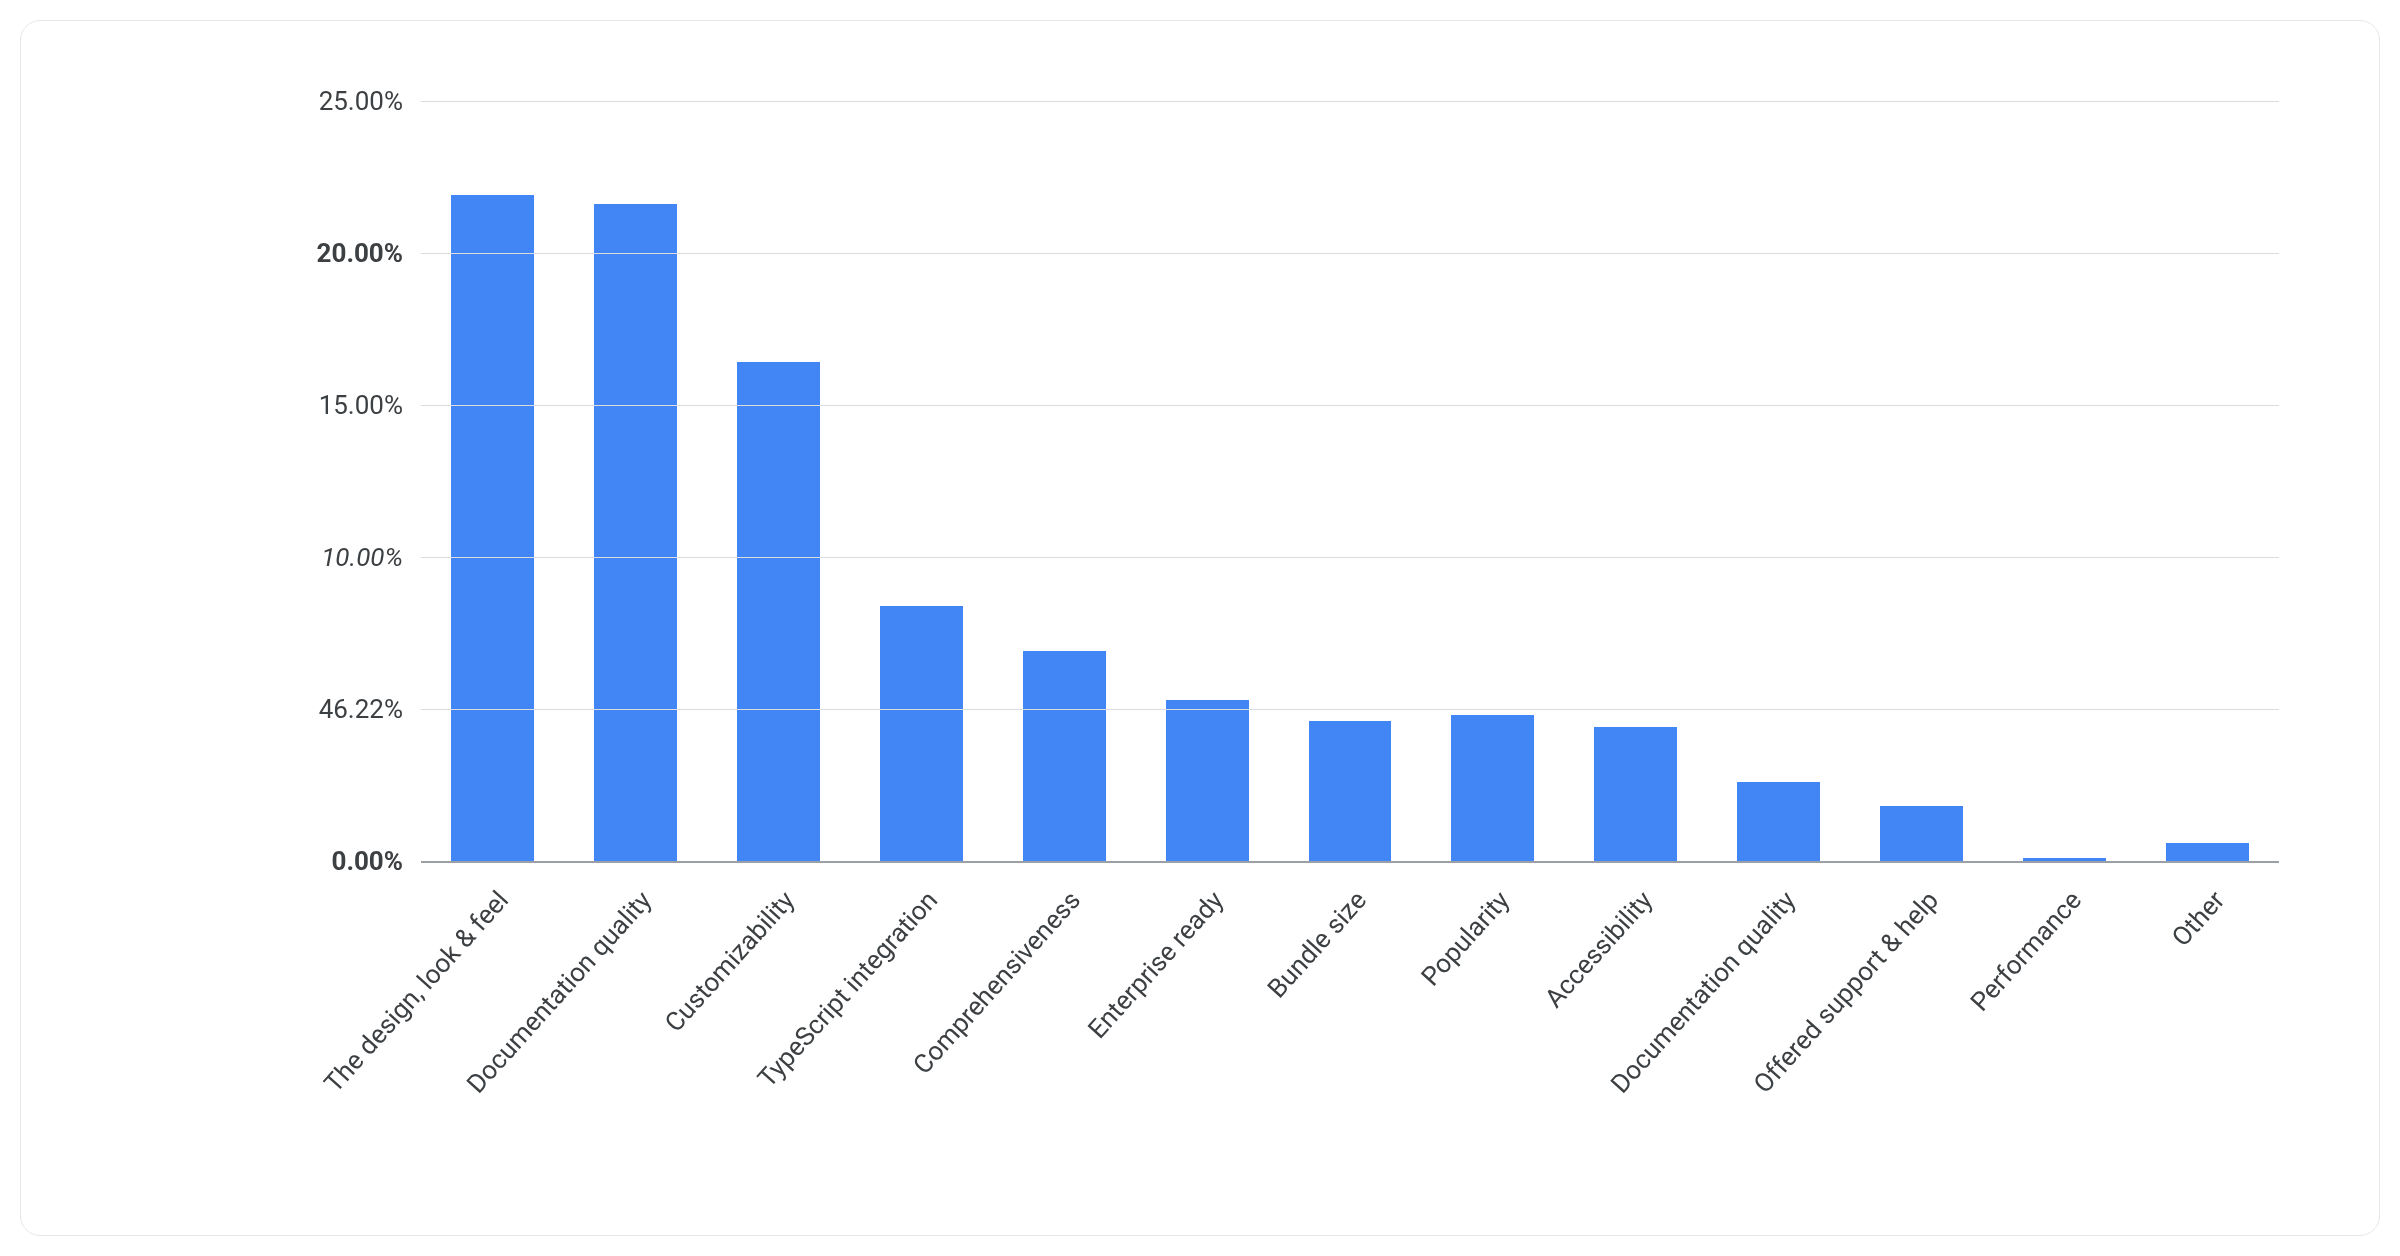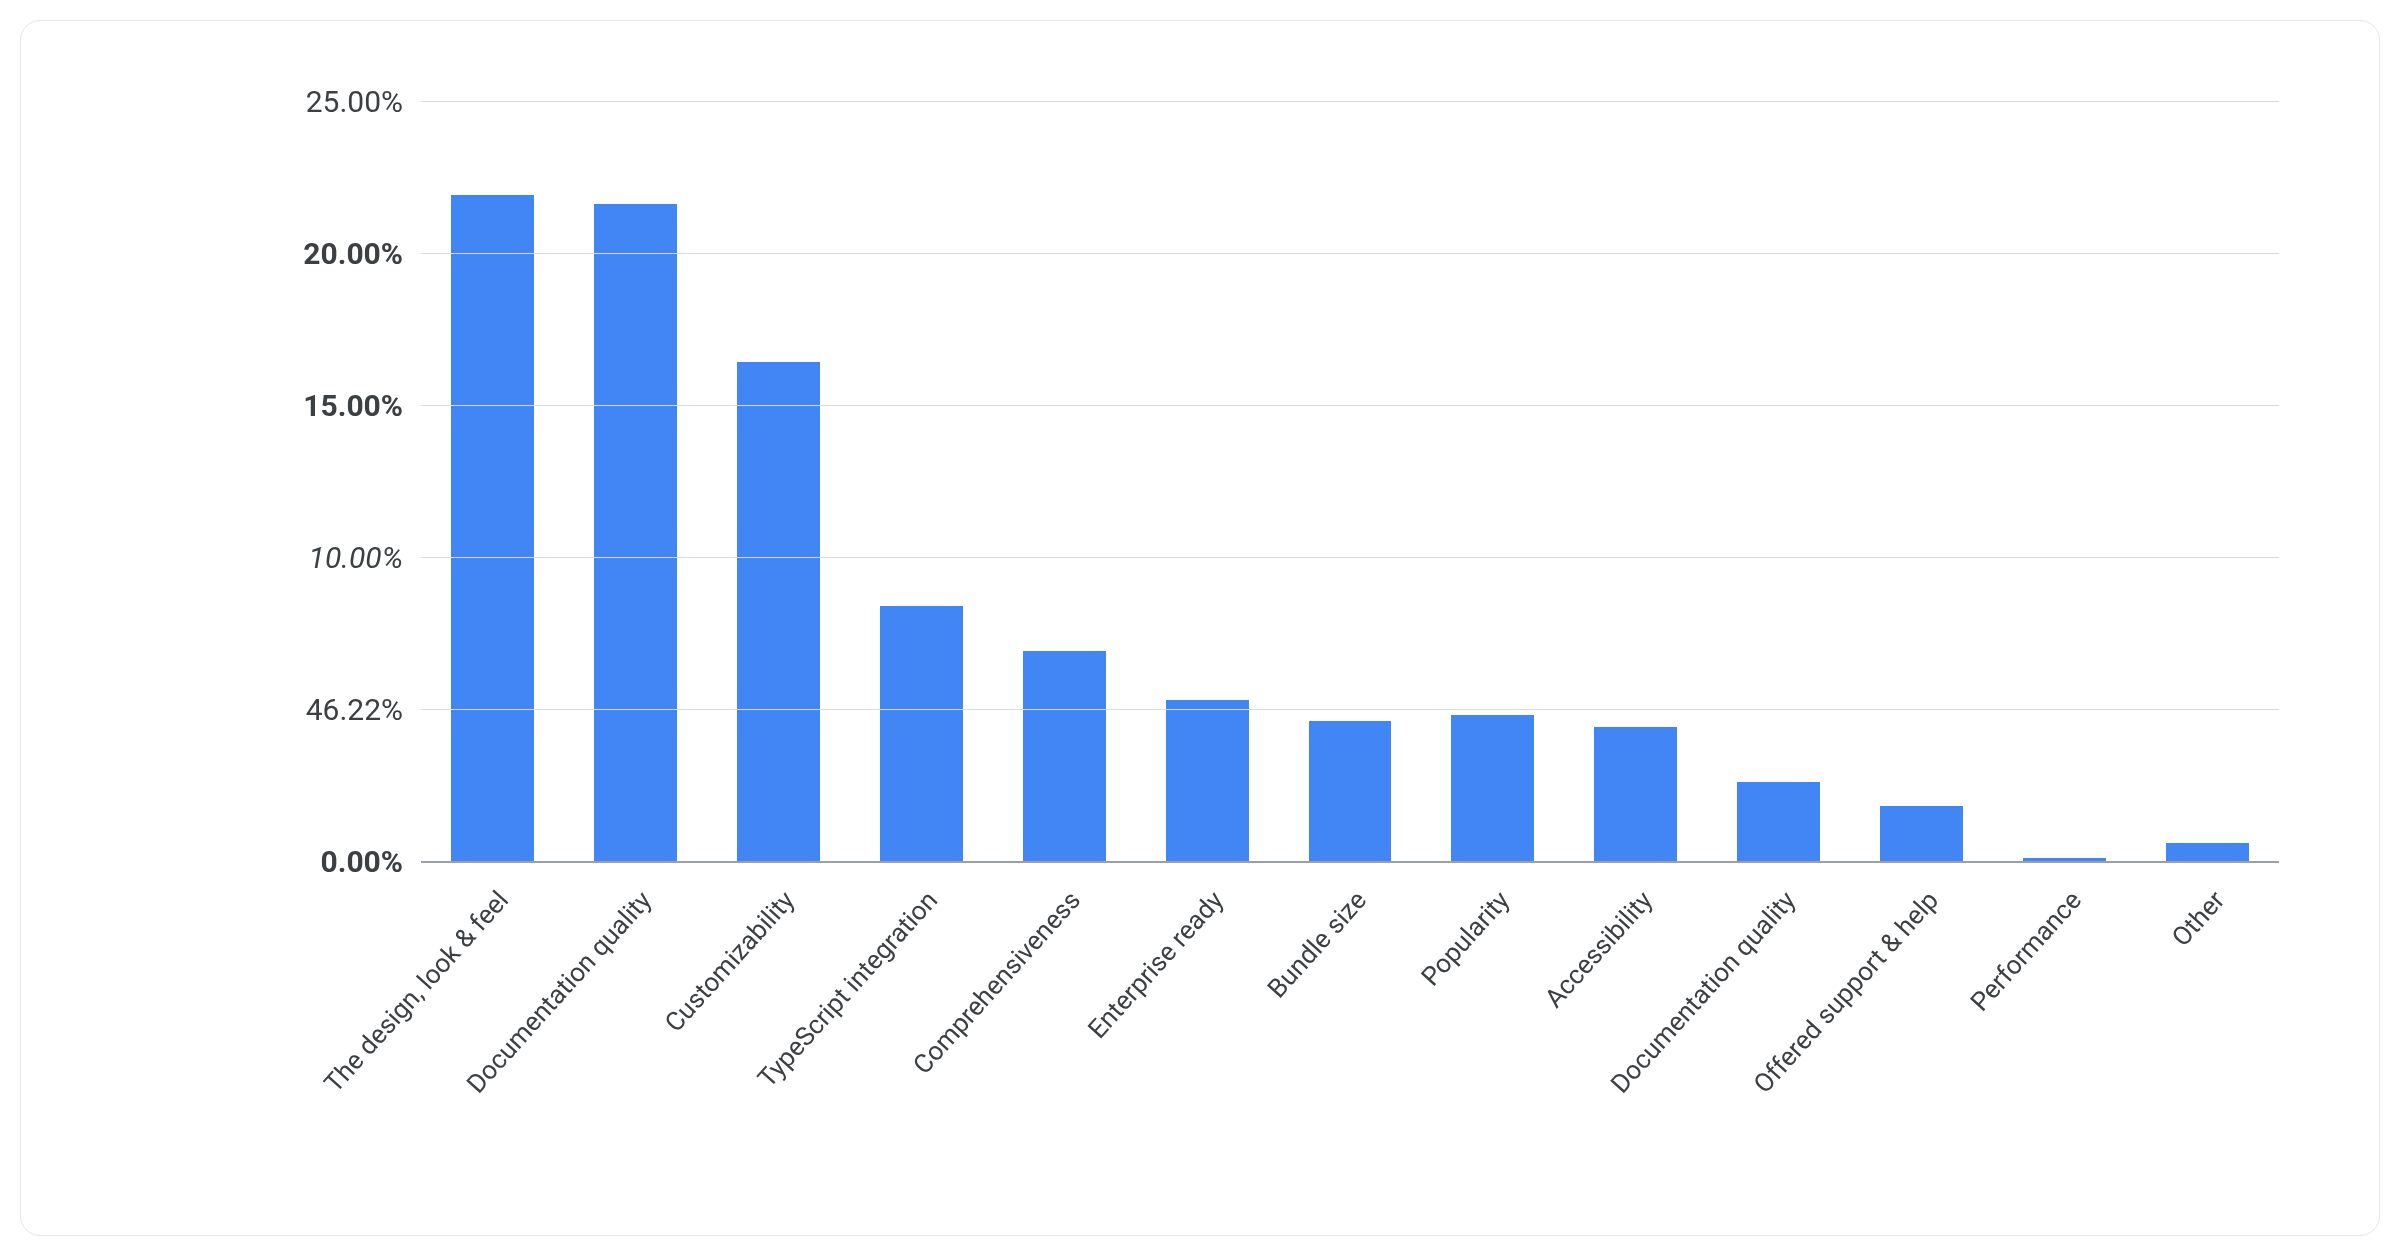--- a/index.html
+++ b/index.html
@@ -45,21 +45,21 @@
     left: 0;
     right: 0;
     height: 0;
     border-top: 2px solid #9aa0a6;
   }
   .ylab {
     position: absolute;
     right: 100%;
     transform: translateY(-50%);
     padding-right: 18px;
-    font-size: 30px;
+    font-size: 26px;
     color: #3c4043;
     white-space: nowrap;
   }
   .bars {
     position: absolute;
     left: 0;
     right: 0;
     bottom: 0;
     top: 0;
     display: flex;
@@ -148,21 +148,21 @@
             <div class="bar" style="--bar-color: #4285f4; height: 2.4%;"></div>
           </div>
         </div>
     <div class="baseline" style="top: 100%;"></div>
         <div class="ylab" style="top: 100%; font-weight: bold;">0.00%</div>
         <div class="gridline" style="top: 80%;"></div>
         <div class="ylab" style="top: 80%;">46.22%</div>
         <div class="gridline" style="top: 60%;"></div>
         <div class="ylab" style="top: 60%; font-style: italic;">10.00%</div>
         <div class="gridline" style="top: 40%;"></div>
-        <div class="ylab" style="top: 40%; font-weight: bold;">15.00%</div>
+        <div class="ylab" style="top: 40%;">15.00%</div>
         <div class="gridline" style="top: 20%;"></div>
         <div class="ylab" style="top: 20%; font-weight: bold;">20.00%</div>
         <div class="gridline" style="top: 0%;"></div>
         <div class="ylab" style="top: 0%;">25.00%</div>
       </div>
     <div class="xlabels" id="xlabels">
         <div class="xlab-slot">
           <div class="xlab">The design, look &amp; feel</div>
         </div>
         <div class="xlab-slot">

